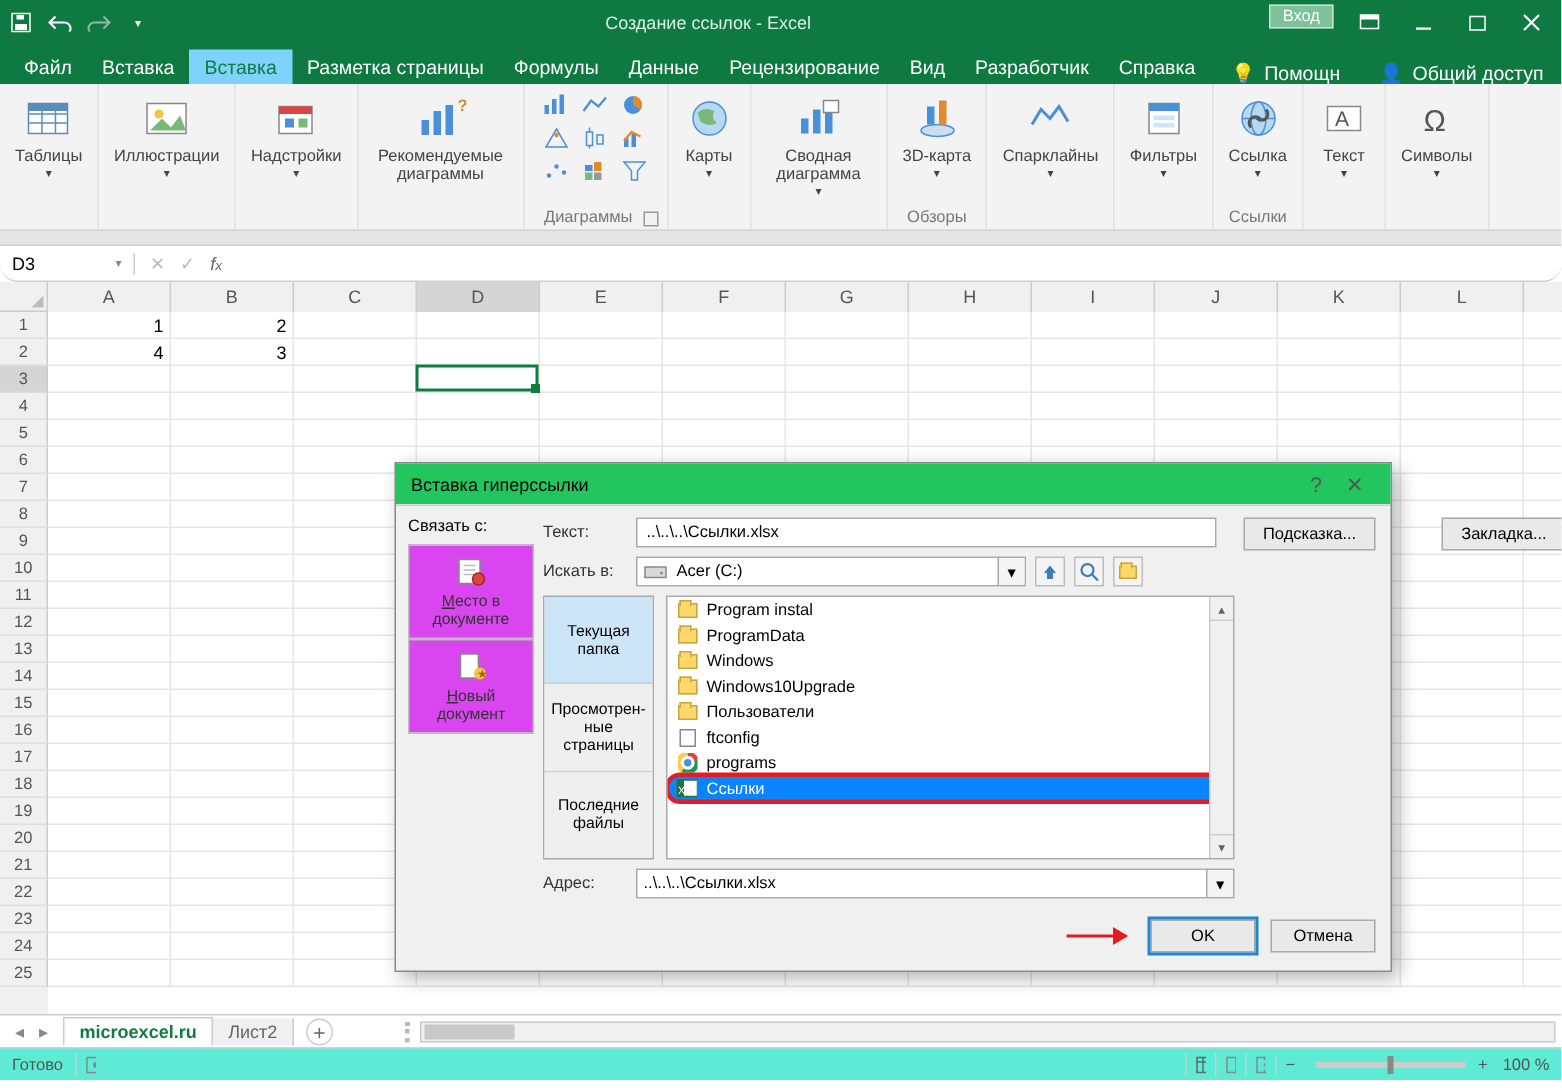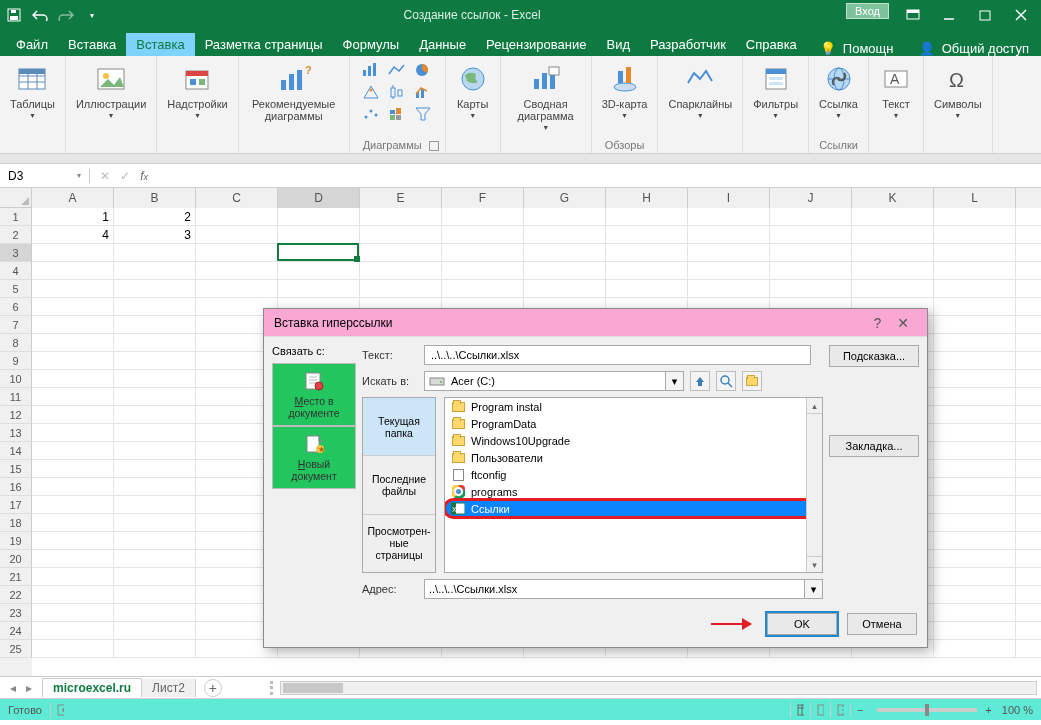--- a/index.html
+++ b/index.html
@@ -26,21 +26,21 @@
   .rgroup { border-right:1px solid #e0e0e0; display:flex; flex-direction:column; align-items:center; justify-content:space-between; padding:4px 6px 2px; }
   .rgroup .items { display:flex; align-items:flex-start; gap:6px; flex:1;}
   .rbtn-big { display:flex; flex-direction:column; align-items:center; gap:2px; padding:2px 4px; cursor:pointer; text-align:center; line-height:1.1; }
   .rbtn-big .ic { width:34px; height:34px; display:flex; align-items:center; justify-content:center; }
   .rgroup .glabel { color:#777; font-size:11px; padding-top:2px;}
   .rcol { display:flex; flex-direction:column; gap:2px;}
   .rsmall { width:20px; height:20px; display:flex; align-items:center; justify-content:center;}
   .dlaunch { width:10px; height:10px; border:1px solid #999; margin-left:auto; align-self:flex-end; margin-top:2px;}
 
   
-  .fbar-row { height:24px; border-bottom:1px solid #d0d0d0; display:flex; align-items:center; font-size:12px; background:#fff;}
+  .fbar-row { height:24px; border-bottom:1px solid #d0d0d0; display:flex; align-items:center; font-size:12px; background:#fff;border-radius:12px;}
   .namebox { width:90px; border-right:1px solid #ccc; padding:0 8px; display:flex; align-items:center; justify-content:space-between;}
   .fx-btns { display:flex; align-items:center; gap:10px; padding:0 10px; color:#888;}
   .fbar-input { flex:1; padding:0 6px;}
 
   
   .grid-wrap { position:relative; height: 488px; background:#fff; display:flex;}
   .rowhdrs { width:32px; background:#f0f0f0;}
   .colhdrs-row { height:20px; display:flex; background:#f0f0f0; border-bottom:1px solid #ccc;}
   .selall { width:32px; height:20px; background:#f0f0f0; border-right:1px solid #ccc; border-bottom:1px solid #ccc; position:relative;}
   .selall::after { content:""; position:absolute; right:2px; bottom:2px; border-left:8px solid transparent; border-bottom:8px solid #bbb;}
@@ -65,44 +65,44 @@
 
   
   .status { height:22px; background:#5eead4; border-top:1px solid #d0d0d0; display:flex; align-items:center; font-size:11px; color:#555; padding:0 8px;}
   .status .spacer { flex:1;}
   .status .sicon { width:20px; height:16px; display:flex; align-items:center; justify-content:center; border-left:1px solid #ccc; padding:0 6px;}
   .zoom-slider { width:100px; height:4px; background:#ccc; margin:0 8px; position:relative;}
   .zoom-slider .zt { position:absolute; left:48px; top:-4px; width:4px; height:12px; background:#888;}
 
   
   .dialog { position:absolute; left:263px; top:308px; width:665px; height:340px; background:#f0f0f0; border:1px solid #8a8a8a; box-shadow:4px 4px 12px rgba(0,0,0,.3); font-size:12px; }
-  .dlg-title { height:28px; display:flex; align-items:center; padding:0 10px; background:#f9a8d4; border-bottom:1px solid #ddd;}
+  .dlg-title { height:28px; display:flex; align-items:center; padding:0 10px; background:#22c55e; border-bottom:1px solid #ddd;}
   .dlg-title .t { flex:1;}
   .dlg-title .hclose { padding:0 8px; font-size:14px; color:#555;}
   .dlg-body { display:flex; padding:8px; gap:6px; height:270px;}
   .dlg-left { width:84px; display:flex; flex-direction:column; gap:4px;}
   .linkto-lbl { font-size:11px; padding-bottom:2px;}
-  .link-cat { border:1px solid #bcbcbc; background:#22c55e; text-align:center; padding:6px 2px; font-size:10.5px; line-height:1.15; color:#333; cursor:pointer;}
+  .link-cat { border:1px solid #bcbcbc; background:#d946ef; text-align:center; padding:6px 2px; font-size:10.5px; line-height:1.15; color:#333; cursor:pointer;}
   .link-cat .ci { width:24px; height:22px; margin:0 auto 3px; display:flex; align-items:center; justify-content:center;}
   .link-cat.selected { outline:3px solid #e31b23; outline-offset:-1px; background:#e8f0fb;}
   .dlg-main { flex:1; display:flex; flex-direction:column; gap:6px;}
   .row-inline { display:flex; align-items:center; gap:6px;}
   .row-inline label { width:56px; font-size:11px; text-align:left; color:#333;}
   .inp { flex:1; height:20px; border:1px solid #a9a9a9; background:#fff; padding:0 6px; font-size:11px; display:flex; align-items:center;}
   .btn { height:22px; border:1px solid #a9a9a9; background:#e9e9e9; padding:0 12px; font-size:11px; cursor:pointer; display:flex; align-items:center; justify-content:center;}
   .browse-row { display:flex; gap:8px; align-items:stretch;}
   .view-tabs { width:74px; display:flex; flex-direction:column; border:1px solid #a9a9a9;}
   .vtab { flex:1; display:flex; align-items:center; justify-content:center; text-align:center; font-size:10.5px; padding:4px 2px; border-bottom:1px solid #ccc; background:#efefef; cursor:pointer; line-height:1.15;}
   .vtab:last-child { border-bottom:none;}
   .vtab.active { background:#cde6f7;}
   .filelist { flex:1; border:1px solid #a9a9a9; background:#fff; overflow:hidden; position:relative;}
   .filelist .fitem { display:flex; align-items:center; gap:6px; padding:1px 6px; font-size:11px; height:17px;}
   .filelist .fitem .fi { width:14px; height:12px; display:flex; align-items:center; justify-content:center;}
   .filelist .fitem.sel { background:#0a84ff; color:#fff; outline:3px solid #e31b23; outline-offset:-1px; border-radius:10px;}
-  .rightcol { width:90px; display:flex; flex-direction:column; gap:22px;}
+  .rightcol { width:90px; display:flex; flex-direction:row; gap:22px;}
   .dlg-footer { display:flex; justify-content:flex-end; gap:10px; padding:6px 10px; align-items:center;}
   .dlg-footer .btn.primary { outline:2px solid #1e88d2; width:70px; justify-content:center;}
   .red-arrow { width:40px; height:2px; background:#e31b23; position:relative; margin-right:6px;}
   .red-arrow::after { content:""; position:absolute; right:-1px; top:-5px; border-left:10px solid #e31b23; border-top:6px solid transparent; border-bottom:6px solid transparent;}
   .combo { height:20px; border:1px solid #a9a9a9; background:#fff; display:flex; align-items:center; padding:0 4px; gap:6px; font-size:11px; position:relative; flex:1;}
   .combo .dd { position:absolute; right:0; top:0; width:18px; height:100%; border-left:1px solid #a9a9a9; display:flex; align-items:center; justify-content:center; background:#f4f4f4;}
   .tool-ic { width:20px; height:20px; border:1px solid #bdbdbd; background:#f4f4f4; display:flex; align-items:center; justify-content:center;}
   .fl-scroll { position:absolute; right:0; top:0; width:16px; bottom:0; background:#f0f0f0; border-left:1px solid #ccc;}
   .fl-scroll .sbtn { height:16px; border-bottom:1px solid #ccc; display:flex; align-items:center; justify-content:center; font-size:9px; color:#666;}
   .fl-scroll .sbtn.bot { position:absolute; bottom:0; width:100%; border-top:1px solid #ccc; border-bottom:none;}
@@ -1018,35 +1018,41 @@
               <line x1="9" y1="9" x2="13" y2="13" stroke="#3b7dbb" stroke-width="1.5"></line>
             </svg>
           </span>
         <span class="tool-ic">
             <span class="folder-ic" style="width:12px;height:9px"></span>
           </span>
       </div>
       <div class="browse-row" style="flex:1">
         <div class="view-tabs" id="viewtabs">
             <div class="vtab active">Текущая папка</div>
+            <div class="vtab">Просмотрен-ные страницы</div>
             <div class="vtab">Последние файлы</div>
-            <div class="vtab">Просмотрен-ные страницы</div>
           </div>
         <div class="filelist" id="filelist">
           <div class="fitem">
               <span class="fi">
                 <span class="folder-ic"></span>
               </span>
               <span>Program instal</span>
             </div>
             <div class="fitem">
               <span class="fi">
                 <span class="folder-ic"></span>
               </span>
               <span>ProgramData</span>
+            </div>
+            <div class="fitem">
+              <span class="fi">
+                <span class="folder-ic"></span>
+              </span>
+              <span>Windows</span>
             </div>
             <div class="fitem">
               <span class="fi">
                 <span class="folder-ic"></span>
               </span>
               <span>Windows10Upgrade</span>
             </div>
             <div class="fitem">
               <span class="fi">
                 <span class="folder-ic"></span>

